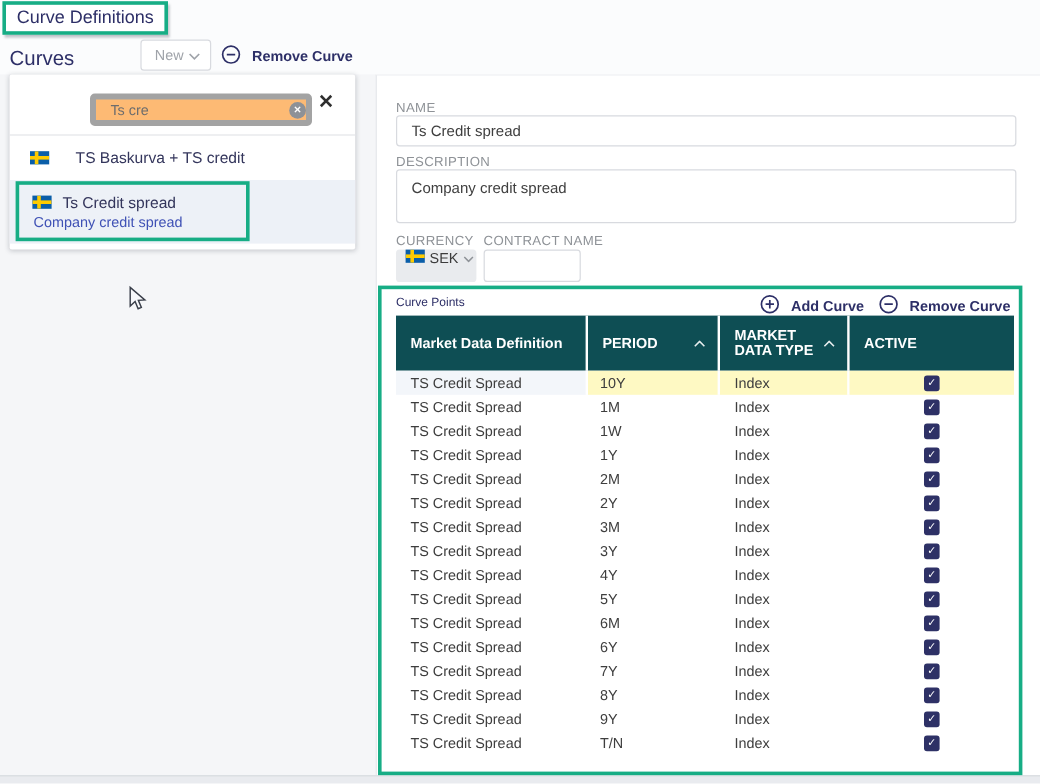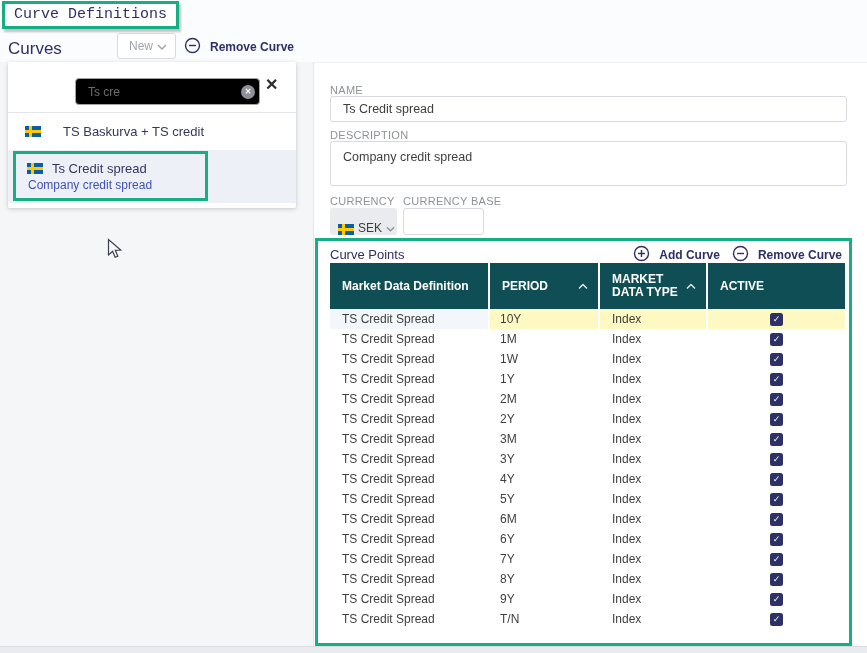--- a/index.html
+++ b/index.html
@@ -22,21 +22,20 @@
   }
 
   
   .title-badge {
     position:absolute; left:2px; top:1px;
     background:#fff; border:3px solid var(--green);
     padding:2px 9px 3px 9px;
     font-size:15px; font-weight:500; color:#2d2f67;
     box-shadow:2px 3px 2px rgba(120,125,135,.45);
     white-space:nowrap;
-    font-family:Liberation Mono, monospace;
   }
 
   :root { --green:#17ad85; --navy:#2d2f67; --teal:#0e4e54; --cbnavy:#2e3166; }
 
   
   .toolbar-label { position:absolute; left:8px; top:39px; font-size:17px; color:var(--navy); }
   .new-dropdown {
     position:absolute; left:117px; top:33px; width:59px; height:26px;
     background:#fff; border:1px solid #d8dadf; border-radius:3px;
     display:flex; align-items:center; padding:0 8px 0 11px;
@@ -49,23 +48,23 @@
   }
   .tb-remove { left:184px; top:37px; }
 
   
   .left-card {
     position:absolute; left:8px; top:62px; width:288px; height:146px;
     background:#fff; border-radius:2px; box-shadow:0 1px 4px rgba(30,35,50,.22);
   }
   .search-input {
     position:absolute; left:67px; top:16px; width:185px; height:27px;
-    border:1px solid #a3a3a3; border-radius:4px;
+    border:5px solid #a3a3a3; border-radius:4px;
     font-family:"Liberation Sans",sans-serif; font-size:12px; color:#6d6d6d;
-    padding:0 26px 0 12px; outline:none; background:#000000;
+    padding:0 26px 0 12px; outline:none; background:#fdba74;
   }
   .clear-circle {
     position:absolute; left:233px; top:23px; width:14px; height:14px;
     background:#8d9197; border-radius:50%;
     display:flex; align-items:center; justify-content:center;
     color:#fff; font-size:8px; font-weight:700; line-height:1;
   }
   .search-close { position:absolute; left:257px; top:13px; font-size:16px; font-weight:700; color:#2e2e2e; }
   .card-divider { position:absolute; left:0; top:50px; width:288px; height:1px; background:#e3e5e8; }
   .list-item { position:absolute; left:0; width:288px; display:flex; align-items:center; gap:22px; padding-left:17px; }
@@ -99,32 +98,32 @@
   .in-cb   { left:403px; top:208px; width:81px; height:27px; }
   .in-desc {
     position:absolute; left:330px; top:141px; width:517px; height:45px;
     border:1px solid #d8dadf; border-radius:3px; resize:none; outline:none;
     font-family:"Liberation Sans",sans-serif; font-size:12.5px; color:#3f3f3f;
     padding:8px 12px;
   }
   .ccy-select {
     position:absolute; left:330px; top:208px; width:67px; height:27px;
     background:#e9ebee; border-radius:3px;
-    display:flex; align-items:flex-end; gap:4px; padding:0 7px 0 8px;
+    display:flex; align-items:flex-start; gap:4px; padding:0 7px 0 8px;
     font-size:12px; color:#3c3c3c;
   }
   .ccy-select .chev { margin-left:auto; }
 
   
   .points-box {
     position:absolute; left:315px; top:238px; width:537px; height:408px;
     border:3px solid var(--green); background:#fff;
   }
   .points-header { position:absolute; left:0; top:0; width:100%; height:24px; }
-  .points-title { position:absolute; left:12px; top:6px; font-size:13px; color:var(--navy); }
+  .points-title { position:absolute; left:12px; top:6px; font-size:10px; color:var(--navy); }
   .points-actions { position:absolute; right:7px; top:4px; display:flex; align-items:flex-end; gap:12px; }
   .points-actions .icon-text-btn { position:static; }
 
   .cp-table { position:absolute; left:12px; top:22px; width:515px; }
   .thead { display:grid; grid-template-columns:160px 110px 108px 137px; height:46px; background:var(--teal); }
   .hcell {
     position:relative; display:flex; align-items:center;
     color:#fff; font-size:12px; font-weight:600; line-height:13px;
     padding-left:12px; border-right:2px solid #fff;
   }
@@ -209,21 +208,21 @@
   </svg>
 </span>
 
 <div class="fld-label lbl-name">NAME</div>
 <input class="text-input in-name" type="text" value="Ts Credit spread" style="">
 
 <div class="fld-label lbl-desc">DESCRIPTION</div>
 <textarea class="in-desc" style="">Company credit spread</textarea>
 
 <div class="fld-label lbl-ccy">CURRENCY</div>
-<div class="fld-label lbl-cb">CURRENCY BASE</div>
+<div class="fld-label lbl-cb">CONTRACT NAME</div>
 
 <div class="ccy-select">
   <span class="flag"></span>
   <span>SEK</span>
   <span class="chev">
     <svg width="9" height="6" viewBox="0 0 10 6">
         <polyline points="1,1 5,5 9,1" fill="none" stroke="#8f9398" stroke-width="1.4"></polyline>
       </svg>
   </span>
 </div>

